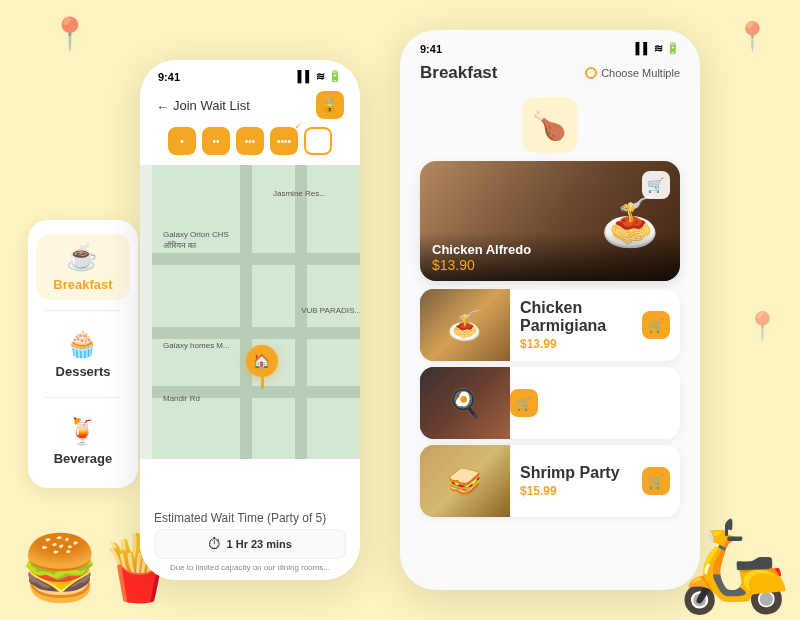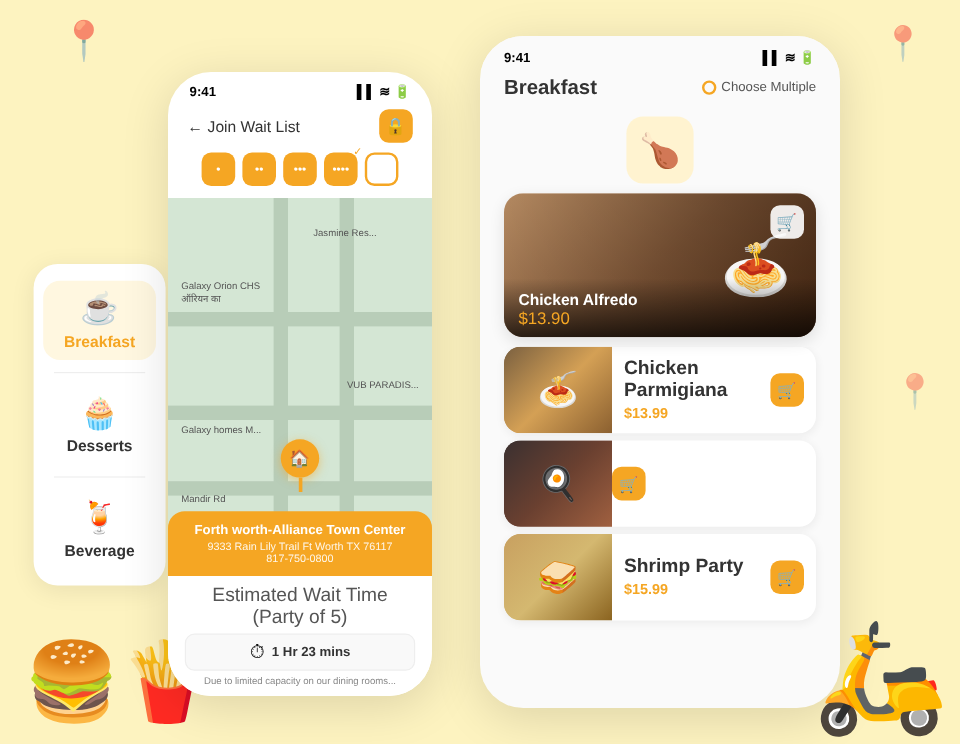--- a/index.html
+++ b/index.html
@@ -147,20 +147,21 @@
       flex: 1;
       background: #e8f0e8;
       position: relative;
       overflow: hidden;
     }
     .map-bg {
       width: 100%;
       height: 100%;
       position: relative;
       background: #d4e6d4;
+      margin-left: 12px;
     }
     .map-road-h {
       position: absolute;
       background: #b8cdb8;
       height: 12px;
       left: 0; right: 0;
     }
     .map-road-v {
       position: absolute;
       background: #b8cdb8;
@@ -217,23 +218,23 @@
       color: #fff;
       text-align: center;
       margin-top: 2px;
       opacity: 0.9;
     }
     .wait-section {
       padding: 8px 14px;
       background: #fff;
     }
     .wait-label {
-      font-size: 16px;
+      font-size: 12px;
       color: #555;
-      text-align: center;
+      margin-top: 44px;
     }
     .wait-time-box {
       display: flex;
       align-items: center;
       justify-content: center;
       gap: 6px;
       background: #f9f9f9;
       border: 1px solid #eee;
       border-radius: 8px;
       padding: 5px 10px;
@@ -552,24 +553,20 @@
       <div class="map-label" style="top:48%;right:5%">VUB PARADIS...</div>
       <div class="map-label" style="top:60%;left:5%">Galaxy homes M...</div>
       <div class="map-label" style="top:78%;left:5%">Mandir Rd</div>
 
       <div class="map-pin">
         <div class="pin-circle">🏠</div>
         <div class="pin-tail"></div>
       </div>
     </div>
 
-    <div class="info-card" style="position:absolute;bottom:0;left:0;right:0;border-radius:14px 14px 0 0;">
-      <div class="info-card-title">Forth worth-Alliance Town Center</div>
-      <div class="info-card-addr">9333 Rain Lily Trail Ft Worth TX 76117<br>817-750-0800</div>
-    </div>
   </div>
 
   <div class="wait-section">
     <div class="wait-label">Estimated Wait Time (Party of 5)</div>
     <div class="wait-time-box">
       <span>⏱</span>
       <span class="wait-time-text">1 Hr 23 mins</span>
     </div>
     <div class="wait-note">Due to limited capacity on our dining rooms...</div>
   </div>

